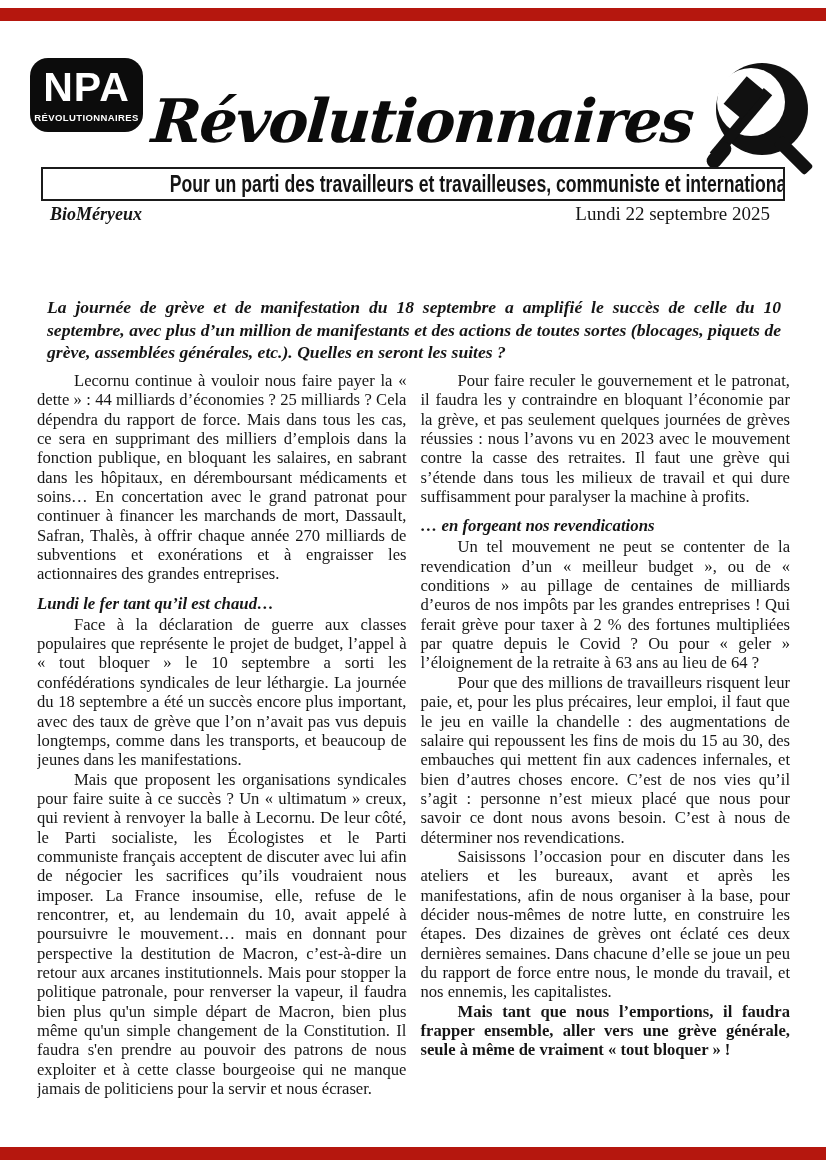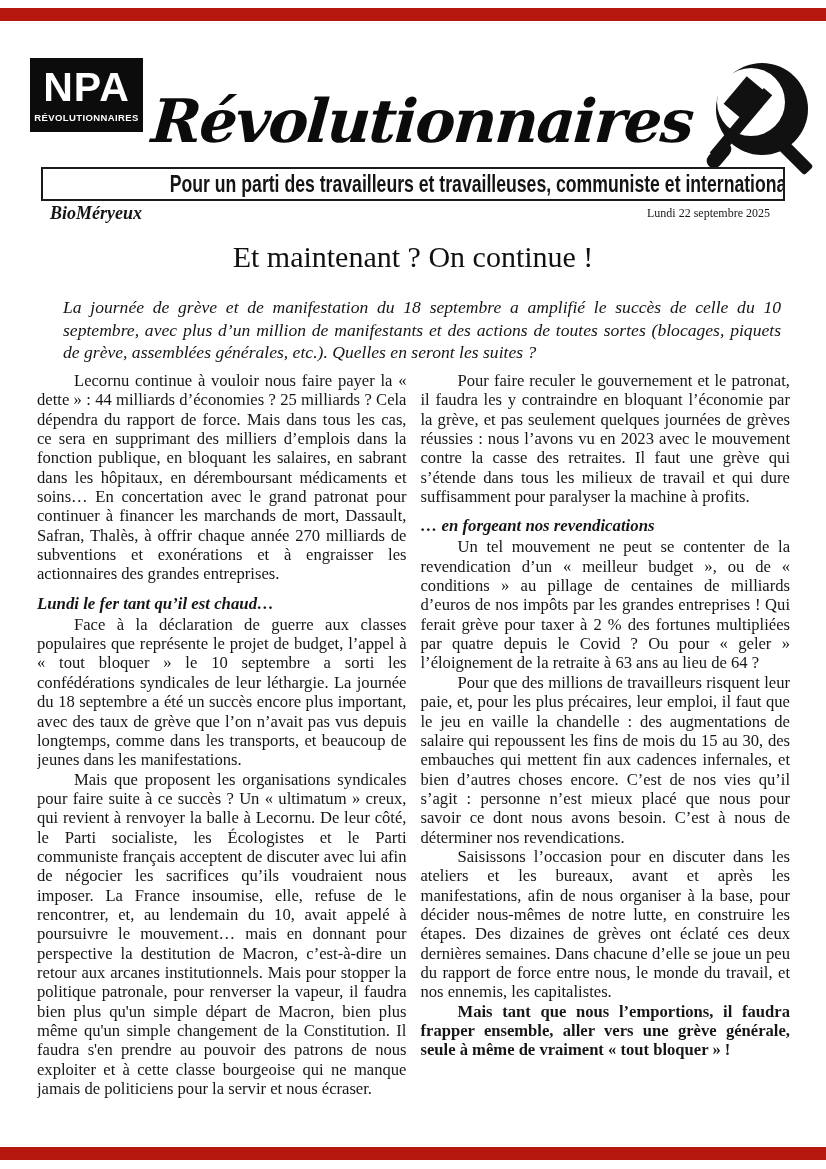--- a/index.html
+++ b/index.html
@@ -30,20 +30,21 @@
     width: 113px;
     height: 74px;
     background: #0c0c0c;
     display: flex;
     flex-direction: column;
     align-items: center;
     justify-content: center;
     color: #ffffff;
     font-family: "Liberation Sans", sans-serif;
     text-align: center;
+    border-radius: 18px;
   }
   .logo-main {
     font-size: 41px;
     line-height: 1;
     font-weight: 800;
     letter-spacing: 1px;
   }
   .logo-sub {
     font-size: 9.5px;
     font-weight: 700;
@@ -106,39 +107,39 @@
     top: 203px;
     display: flex;
     justify-content: space-between;
     align-items: center;
   }
   .workplace {
     font-weight: 700;
     font-style: italic;
     font-size: 18px;
   }
-  .date { font-size: 12px; }
+  .date { font-size: 19px; }
 
   
   .headline {
     position: absolute;
     left: 0;
     right: 0;
     top: 240px;
     text-align: center;
     font-size: 30px;
     font-weight: 400;
     color: #101010;
   }
   .intro {
     position: absolute;
-    left: 63px;
+    left: 47px;
     right: 45px;
     top: 296px;
-    font-weight: 400;
+    font-weight: 700;
     font-style: italic;
     font-size: 17.6px;
     line-height: 22.6px;
     text-align: justify;
   }
 
   
   .columns {
     position: absolute;
     left: 37px;
@@ -200,21 +201,20 @@
 
   <div class="banner">
     <span>Pour un parti des travailleurs et travailleuses, communiste et internationaliste</span>
   </div>
 
   <div class="meta-row">
     <span class="workplace">BioMéryeux</span>
     <span class="date">Lundi 22 septembre 2025</span>
   </div>
 
-  <div class="headline">Et maintenant ? On continue !</div>
 
   <div class="intro">La journée de grève et de manifestation du 18 septembre a amplifié le succès de celle du 10 septembre, avec plus d’un million de manifestants et des actions de toutes sortes (blocages, piquets de grève, assemblées générales, etc.). Quelles en seront les suites ?</div>
 
   <div class="columns">
     <div class="column">
         <p class="para">Lecornu continue à vouloir nous faire payer la « dette » :  44 milliards d’économies  ?  25 milliards ? Cela dépendra du rapport de force. Mais dans tous les cas, ce sera en supprimant des milliers d’emplois dans la fonction publique, en bloquant les salaires, en sabrant dans les hôpitaux, en déremboursant médicaments et soins… En concertation avec le grand patronat pour continuer à financer les marchands de mort, Dassault, Safran, Thalès, à offrir chaque année 270 milliards de subventions et exonérations et à engraisser les actionnaires des grandes entreprises.</p>
         <h3 class="heading">Lundi le fer tant qu’il est chaud…</h3>
         <p class="para">Face à la déclaration de guerre aux classes populaires que représente le projet de budget, l’appel à « tout bloquer » le 10 septembre a sorti les confédérations syndicales de leur léthargie. La journée du 18 septembre a été un succès encore plus important, avec des taux de grève que l’on n’avait pas vus depuis longtemps, comme dans les transports, et beaucoup de jeunes dans les manifestations.</p>
         <p class="para">Mais que proposent les organisations syndicales pour faire suite à ce succès ? Un « ultimatum » creux, qui revient à renvoyer la balle à Lecornu. De leur côté, le Parti socialiste, les Écologistes et le Parti communiste français acceptent de discuter avec lui afin de négocier les sacrifices qu’ils voudraient nous imposer. La France insoumise, elle, refuse de le rencontrer, et, au lendemain du 10, avait appelé à poursuivre le mouvement… mais en donnant pour perspective la destitution de Macron, c’est-à-dire un retour aux arcanes institutionnels. Mais pour stopper la politique patronale, pour renverser la vapeur, il faudra bien plus qu'un simple départ de Macron, bien plus même qu'un simple changement de la Constitution. Il faudra s'en prendre au pouvoir des patrons de nous exploiter et à cette classe bourgeoise qui ne manque jamais de politiciens pour la servir et nous écraser.</p>
       </div>

